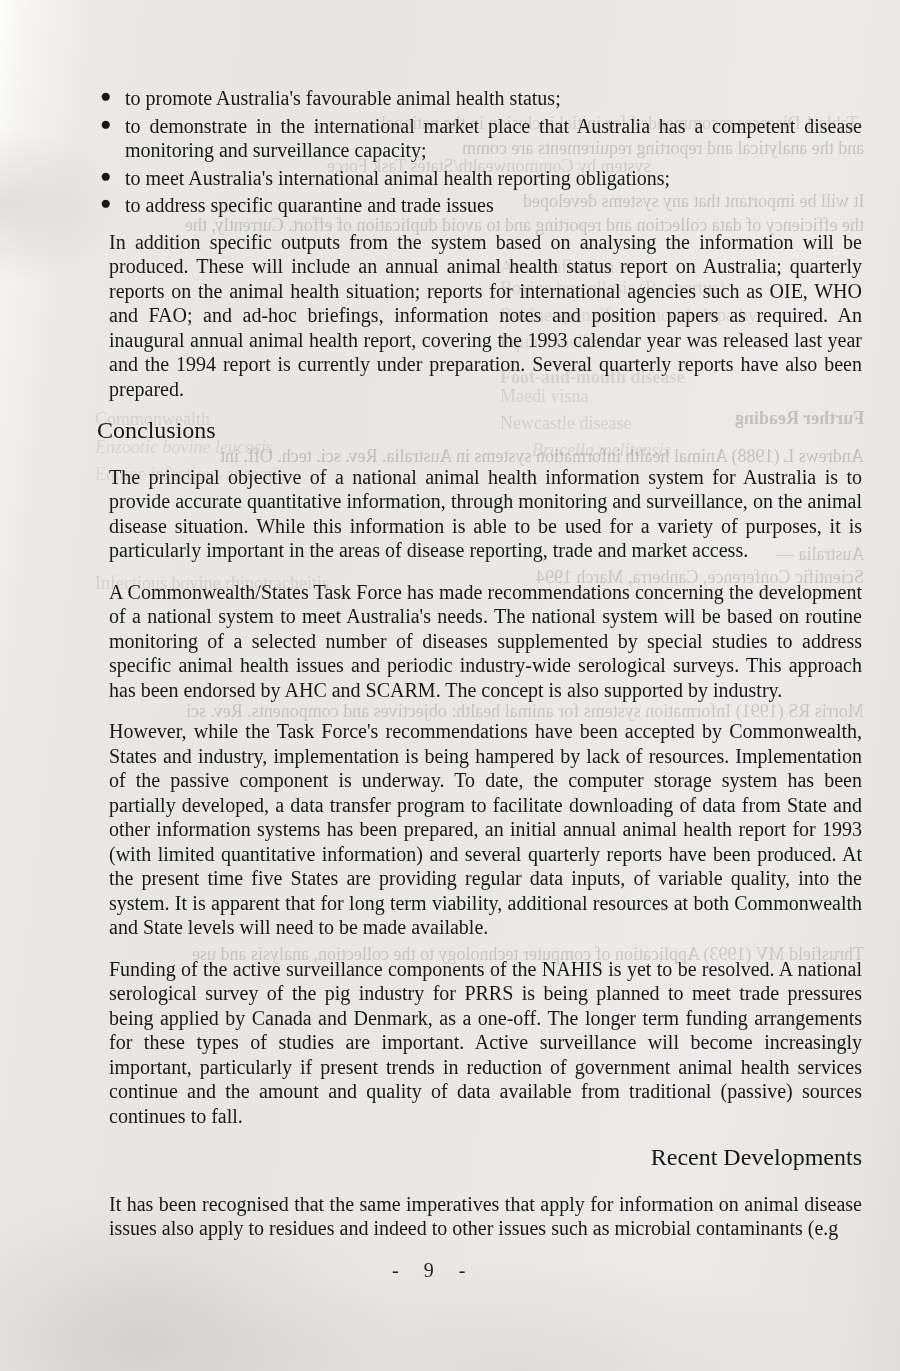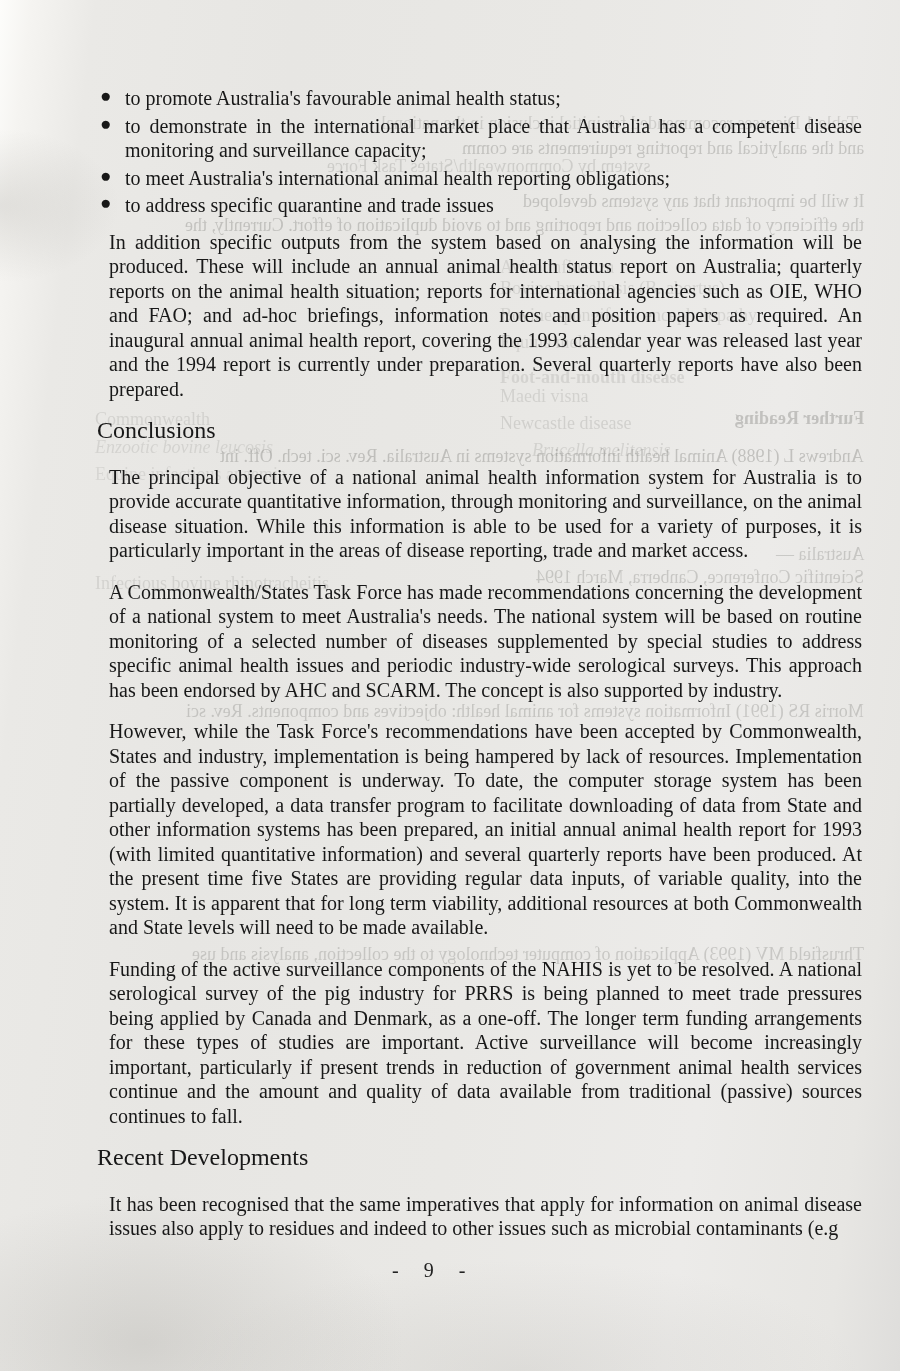--- a/index.html
+++ b/index.html
@@ -52,21 +52,21 @@
   }
   .bullets { margin:0 0 12px 0; padding:0; list-style:none; }
   .bullets li { position:relative; padding-left:28px; margin-bottom:3px; }
   .bullets .dot { position:absolute; left:3px; top:-2px; font-size:19px; }
   .para { margin:0 0 17px 12px; }
   .para:last-child { margin-bottom:0; }
   .heading {
     font-size:24px; font-weight:normal; text-align:left;
     margin:8px 0 22px 0;
   }
-  .heading.rd { margin-top:10px; }
+  .heading.rd { margin-top:10px;text-align:right; }
   .pageno {
     position:absolute; left:392px; top:1259px; z-index:2;
     font-size:20px; letter-spacing:5px; word-spacing:10px; color:#222;
   }
 </style>
 </head>
 <body>
 
 <div class="page">
 

